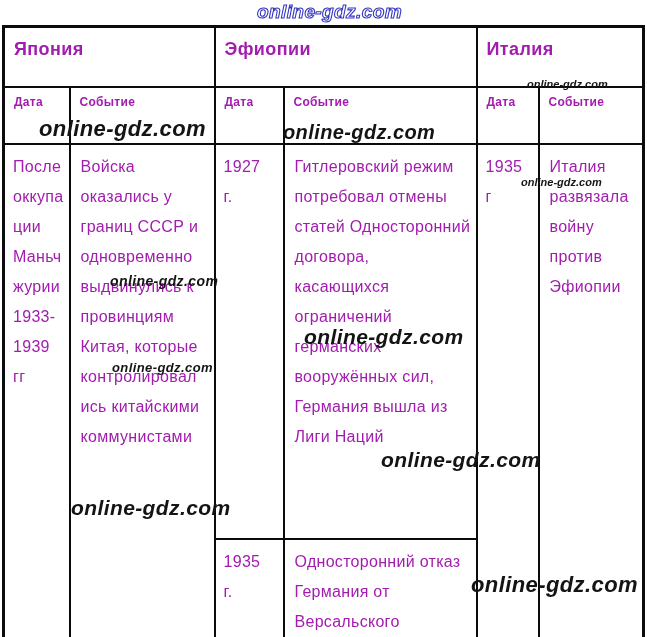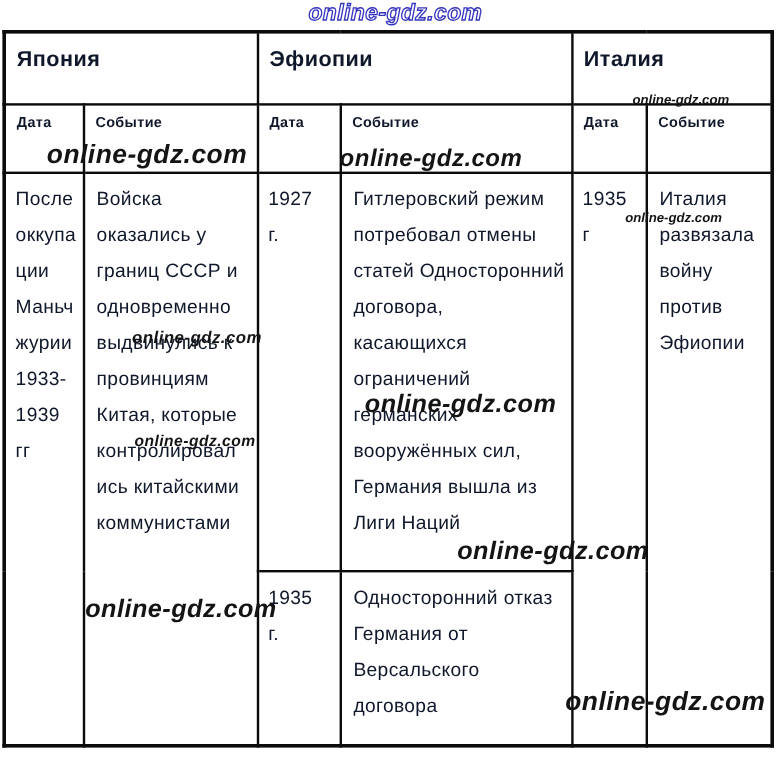--- a/index.html
+++ b/index.html
@@ -14,21 +14,21 @@
     position: absolute;
     left: 2px; top: 25px;
     width: 642px;
     border-collapse: collapse;
     table-layout: fixed;
     border: 3px solid #0b0b0b;
   }
   table.events td {
     border: 2px solid #0b0b0b;
     vertical-align: top;
-    color: #0f172a;
+    color: #a21caf;
     overflow: hidden;
   }
   td.country-cell {
     font-weight: bold;
     font-size: 18px;
     letter-spacing: 0.4px;
     padding: 11px 2px 0 9px;
   }
   td.sub-cell {
     font-weight: bold;
@@ -87,21 +87,21 @@
 
     <tr style="height:57px">
       <td class="sub-cell">Дата</td>
       <td class="sub-cell">Событие</td>
       <td class="sub-cell">Дата</td>
       <td class="sub-cell">Событие</td>
       <td class="sub-cell">Дата</td>
       <td class="sub-cell">Событие</td>
     </tr>
 
-    <tr style="height:332px">
+    <tr style="height:395px">
       <td class="date-cell" rowspan="2">После
 оккупа
 ции
 Маньч
 журии
 1933-
 1939
 гг</td>
       <td class="event-cell" rowspan="2">Войска
 оказались у

